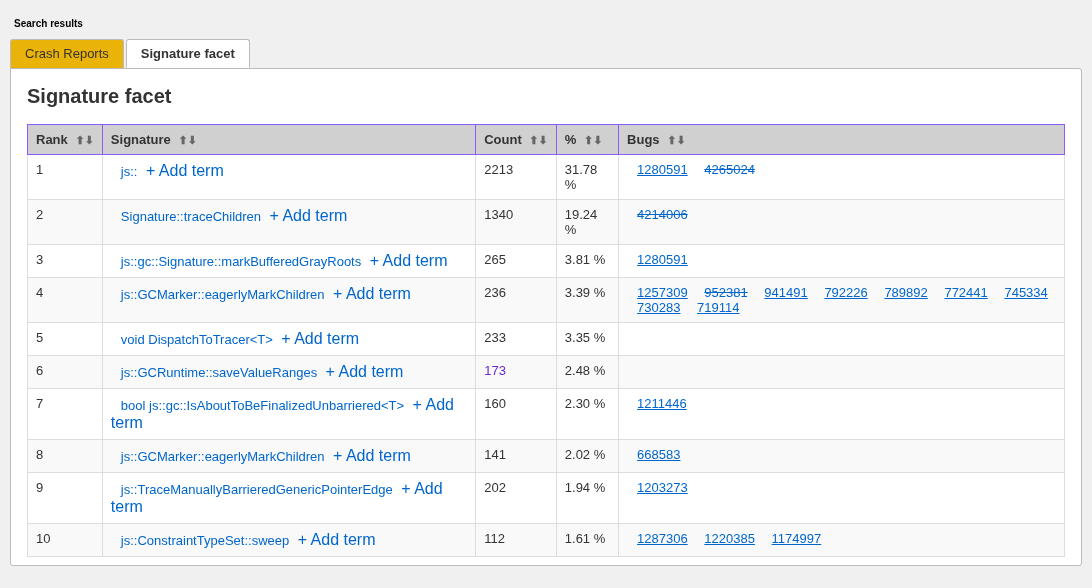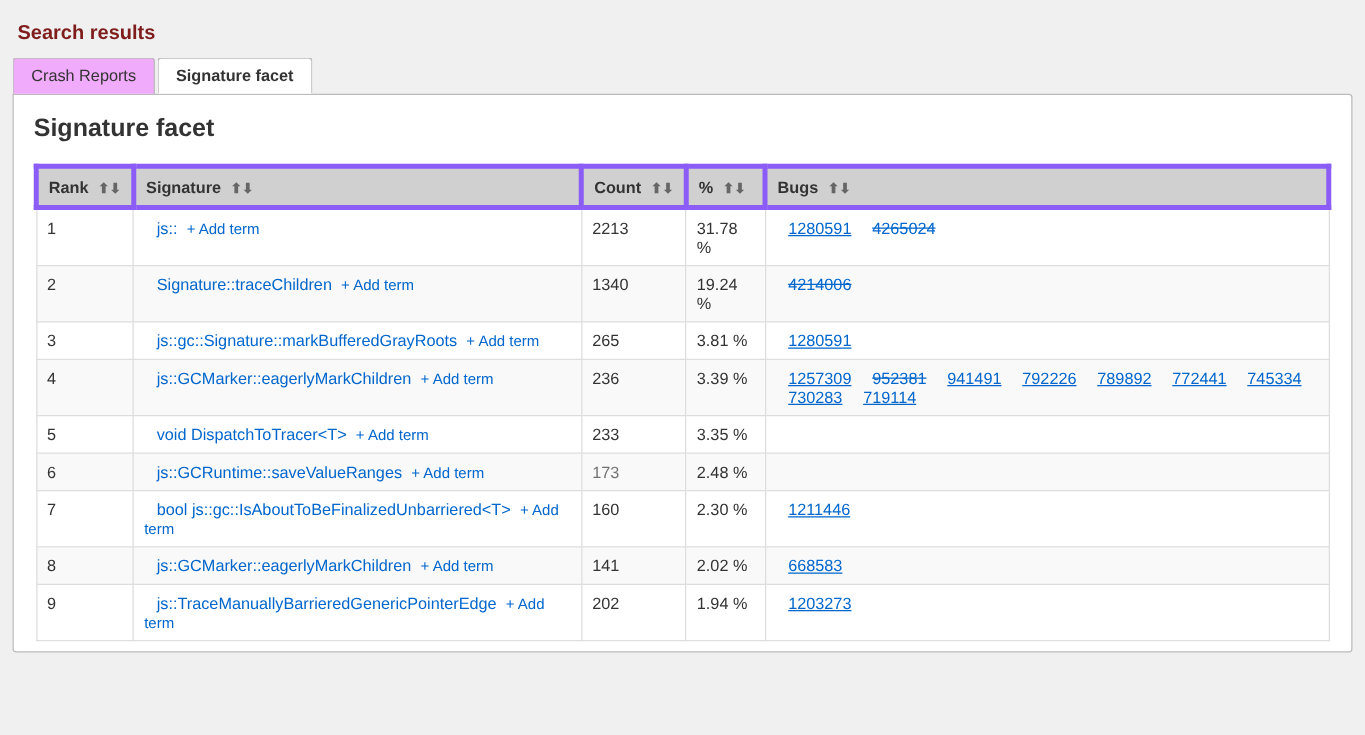--- a/index.html
+++ b/index.html
@@ -8,35 +8,35 @@
       font-size: 13px;
       background: #f0f0f0;
       color: #333;
     }
     .page-wrapper {
       background: #f0f0f0;
       padding: 10px;
       min-height: 588px;
     }
     .search-results-title {
-      font-size: 16px;
+      font-size: 10px;
       font-weight: bold;
       padding: 8px 4px 10px 4px;
-      color: #7f1d1d;
+      color: #000000;
     }
     .tabs-bar {
       display: flex;
       gap: 0;
       margin-bottom: 0;
     }
     .tab {
       padding: 6px 14px;
       border: 1px solid #bbb;
       border-bottom: none;
-      background: #f0abfc;
+      background: #eab308;
       cursor: pointer;
       font-size: 13px;
       color: #333;
       border-radius: 3px 3px 0 0;
       margin-right: 2px;
     }
     .tab.active {
       background: #fff;
       border-color: #bbb;
       border-bottom: 1px solid #fff;
@@ -61,21 +61,21 @@
       font-size: 13px;
     }
     thead tr {
       background: #d0d0d0;
     }
     thead th {
       padding: 7px 8px;
       text-align: left;
       font-weight: bold;
       color: #333;
-      border: 4px solid #8b5cf6;
+      border: 1px solid #8b5cf6;
       white-space: nowrap;
     }
     thead th .sort-icon {
       display: inline-block;
       margin-left: 4px;
       color: #666;
       font-size: 11px;
     }
     tbody tr {
       background: #fff;
@@ -88,21 +88,21 @@
       border: 1px solid #ddd;
       vertical-align: top;
     }
     a {
       color: #0066cc;
       text-decoration: none;
       margin-left: 10px;
     }
     .add-term {
       color: #0066cc;
-      font-size: 12px;
+      font-size: 16px;
       margin-left: 4px;
     }
     .bugs-cell a {
       margin-right: 3px;
       text-decoration: underline;
     }
   </style>
 </head>
 <body>
 
@@ -174,21 +174,21 @@
           <tr>
             <td>5</td>
             <td><a href="#">void DispatchToTracer&lt;T&gt;</a><a href="#" class="add-term">  + Add term</a></td>
             <td>233</td>
             <td>3.35 %</td>
             <td class="bugs-cell"></td>
           </tr>
           <tr>
             <td>6</td>
             <td><a href="#">js::GCRuntime::saveValueRanges</a><a href="#" class="add-term">  + Add term</a></td>
-            <td style="color: #737373;">173</td>
+            <td style="color: #6d28d9;">173</td>
             <td>2.48 %</td>
             <td class="bugs-cell"></td>
           </tr>
           <tr>
             <td>7</td>
             <td><a href="#">bool js::gc::IsAboutToBeFinalizedUnbarriered&lt;T&gt;</a><a href="#" class="add-term">  + Add term</a></td>
             <td>160</td>
             <td>2.30 %</td>
             <td class="bugs-cell"><a href="#">1211446</a> </td>
           </tr>
@@ -199,16 +199,23 @@
             <td>2.02 %</td>
             <td class="bugs-cell"><a href="#">668583</a> </td>
           </tr>
           <tr>
             <td>9</td>
             <td><a href="#">js::TraceManuallyBarrieredGenericPointerEdge</a><a href="#" class="add-term">  + Add term</a></td>
             <td>202</td>
             <td>1.94 %</td>
             <td class="bugs-cell"><a href="#">1203273</a> </td>
           </tr>
+          <tr>
+            <td>10</td>
+            <td><a href="#">js::ConstraintTypeSet::sweep</a><a href="#" class="add-term">  + Add term</a></td>
+            <td>112</td>
+            <td>1.61 %</td>
+            <td class="bugs-cell"><a href="#">1287306</a> <a href="#">1220385</a> <a href="#">1174997</a> </td>
+          </tr>
         </tbody>
     </table>
   </div>
 </div>
 
 </body></html>

